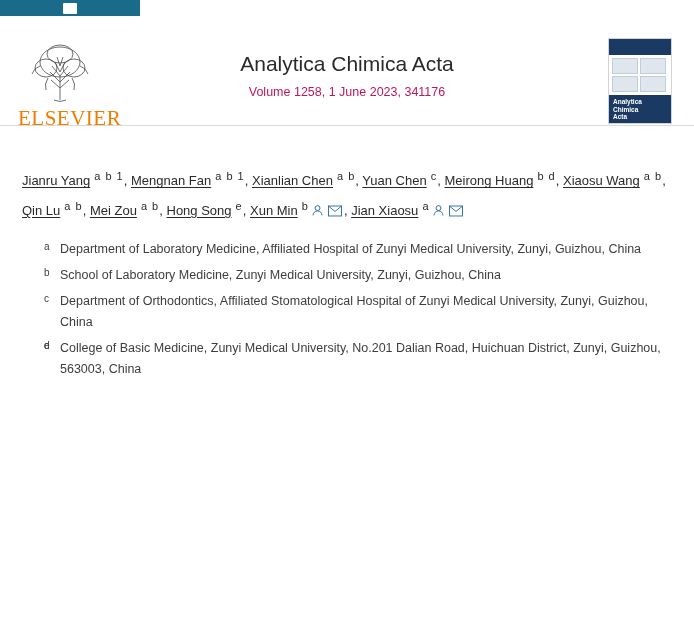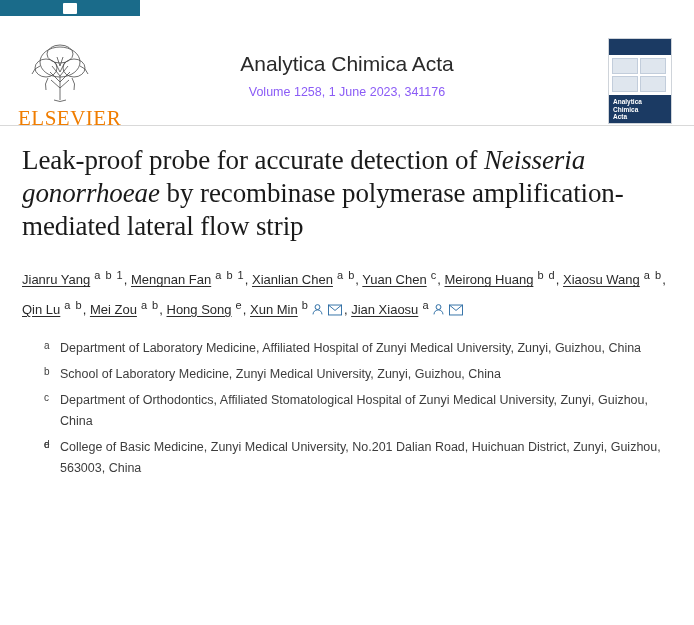--- a/index.html
+++ b/index.html
@@ -72,21 +72,21 @@
   }
   .journal-title {
     font-family: "Liberation Sans", sans-serif;
     font-size: 21px;
     color: #2a2a2a;
     font-weight: 400;
   }
   .journal-volume {
     font-family: "Liberation Sans", sans-serif;
     font-size: 12.5px;
-    color: #8b5cf6;
+    color: #be185d;
     margin-top: 9px;
   }
   .cover-thumb {
     position: absolute;
     right: 22px;
     top: 22px;
     width: 64px;
     height: 86px;
     background: #f2f4f7;
     border: 1px solid #cfd4da;
@@ -241,21 +241,20 @@
     <div class="cover-bottom">
       <div>Analytica</div>
       <div>Chimica</div>
       <div>Acta</div>
     </div>
   </div>
 </div>
 
 <div class="article">
 
-  <h1 class="article-title"><span>Leak-proof probe for accurate detection of </span><span class="ital">Neisseria gonorrhoeae</span><span> by recombinase polymerase amplification-mediated lateral flow strip</span></h1>
 
   <div class="authors"><span class="author"><span class="author-name">Jianru Yang</span><span class="sup"> a b 1</span><span class="sep">,</span></span> <span class="author"><span class="author-name">Mengnan Fan</span><span class="sup"> a b 1</span><span class="sep">,</span></span> <span class="author"><span class="author-name">Xianlian Chen</span><span class="sup"> a b</span><span class="sep">,</span></span> <span class="author"><span class="author-name">Yuan Chen</span><span class="sup"> c</span><span class="sep">,</span></span> <span class="author"><span class="author-name">Meirong Huang</span><span class="sup"> b d</span><span class="sep">,</span></span> <span class="author"><span class="author-name">Xiaosu Wang</span><span class="sup"> a b</span><span class="sep">,</span></span> <span class="author"><span class="author-name">Qin Lu</span><span class="sup"> a b</span><span class="sep">,</span></span> <span class="author"><span class="author-name">Mei Zou</span><span class="sup"> a b</span><span class="sep">,</span></span> <span class="author"><span class="author-name">Hong Song</span><span class="sup"> e</span><span class="sep">,</span></span> <span class="author"><span class="author-name">Xun Min</span><span class="sup"> b</span><svg class="person-icon" width="13" height="13" viewBox="0 0 16 16">
           <circle cx="8" cy="5" r="3" fill="none" stroke="#2b6ca3" stroke-width="1.2"></circle>
           <path d="M2.5 14 a5.5 5.5 0 0 1 11 0" fill="none" stroke="#2b6ca3" stroke-width="1.2"></path>
         </svg><svg class="mail-icon" width="14" height="12" viewBox="0 0 18 14">
           <rect x="0.6" y="0.6" width="16.8" height="12.8" fill="none" stroke="#2b6ca3" stroke-width="1.2"></rect>
           <path d="M0.6 0.6 L9 7.6 L17.4 0.6" fill="none" stroke="#2b6ca3" stroke-width="1.2"></path>
         </svg><span class="sep">,</span></span> <span class="author"><span class="author-name">Jian Xiaosu</span><span class="sup"> a</span><svg class="person-icon" width="13" height="13" viewBox="0 0 16 16">
           <circle cx="8" cy="5" r="3" fill="none" stroke="#2b6ca3" stroke-width="1.2"></circle>
           <path d="M2.5 14 a5.5 5.5 0 0 1 11 0" fill="none" stroke="#2b6ca3" stroke-width="1.2"></path>

